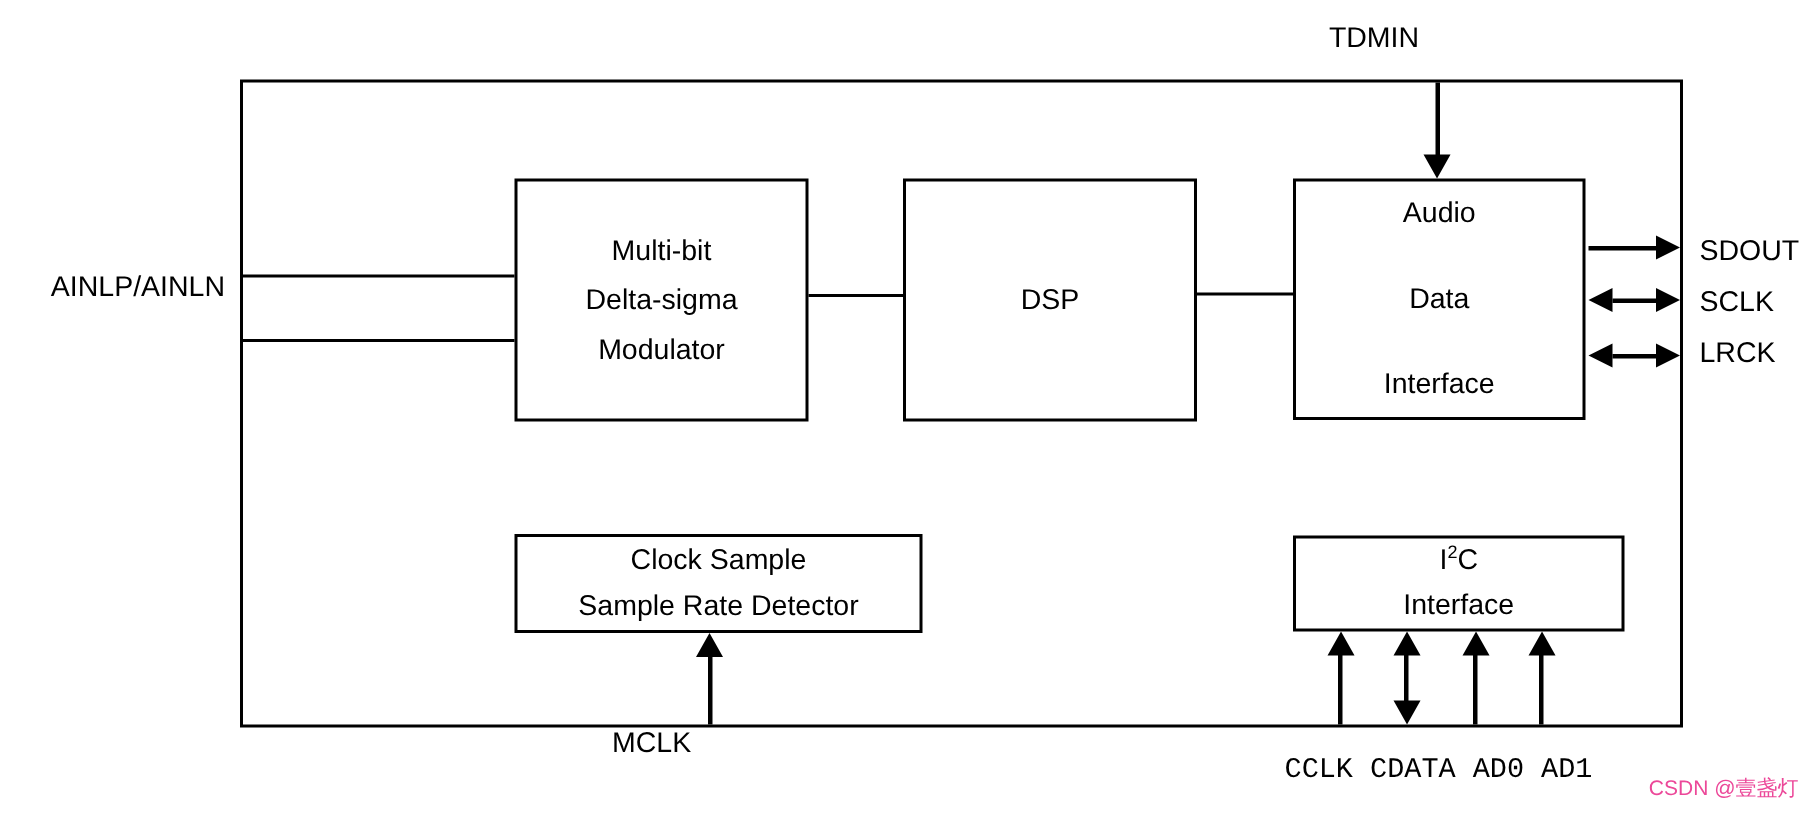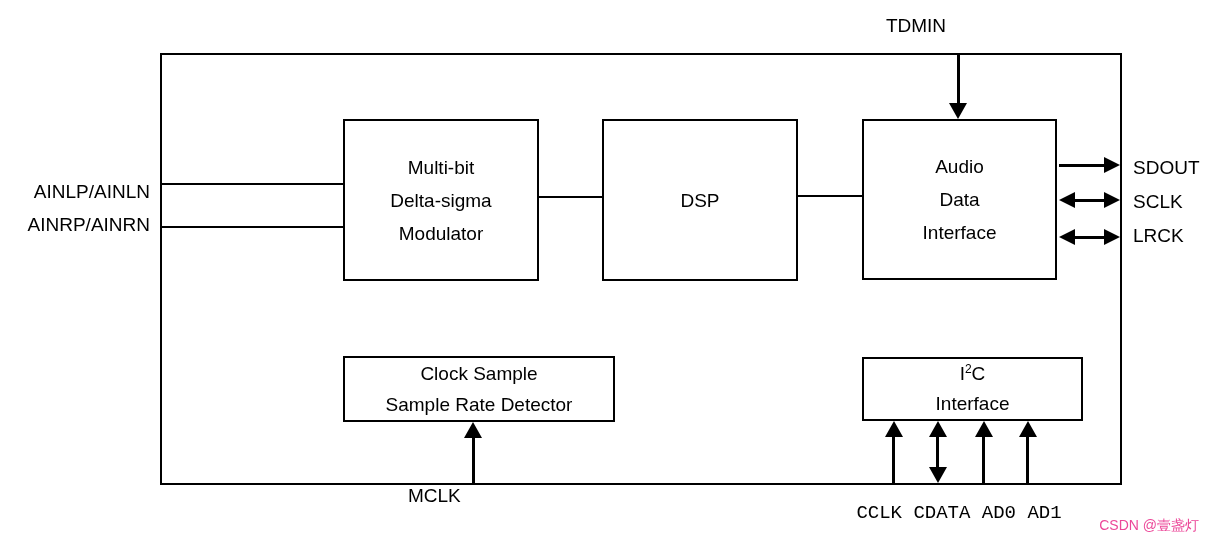--- a/index.html
+++ b/index.html
@@ -13,21 +13,21 @@
     box-sizing:border-box;border:2px solid #000;background:transparent;
   }
   
   .blk{
     position:absolute;box-sizing:border-box;border:2px solid #000;background:#fff;
     display:flex;flex-direction:column;align-items:center;justify-content:center;
     text-align:center;font-size:19px;line-height:33px;white-space:nowrap;
   }
   .blk-mod{left:343px;top:119px;width:196px;height:162px;}
   .blk-dsp{left:602px;top:119px;width:196px;height:162px;}
-  .blk-audio{left:862px;top:119px;width:195px;height:161px;}
+  .blk-audio{left:862px;top:119px;width:195px;height:161px;gap:24px;}
   .blk-clock{left:343px;top:356px;width:272px;height:66px;line-height:31px;}
   .blk-i2c{left:862px;top:357px;width:221px;height:64px;line-height:30px;}
   .blk sup{font-size:12px;line-height:0;}
   
   .wire{position:absolute;background:#000;}
   .w-ainl{left:162px;top:183px;width:181px;height:2px;}
   .w-ainr{left:162px;top:226px;width:181px;height:2px;}
   .w-mod-dsp{left:539px;top:196px;width:63px;height:2px;}
   .w-dsp-audio{left:798px;top:195px;width:64px;height:2px;}
   
@@ -132,21 +132,20 @@
   <div class="head h-down h-cdata-d"></div>
 
   <div class="stem s-ad0"></div>
   <div class="head h-up h-ad0"></div>
 
   <div class="stem s-ad1"></div>
   <div class="head h-up h-ad1"></div>
 
   <div class="lbl l-tdmin">TDMIN</div>
   <div class="lbl l-ainl">AINLP/AINLN</div>
-  <div class="lbl l-ainr">AINRP/AINRN</div>
   <div class="lbl l-sdout">SDOUT</div>
   <div class="lbl l-sclk">SCLK</div>
   <div class="lbl l-lrck">LRCK</div>
   <div class="lbl l-mclk">MCLK</div>
   <div class="lbl l-ctrl">CCLK CDATA AD0 AD1</div>
 
   <div class="watermark">CSDN @壹盏灯</div>
 
 </div>
 

